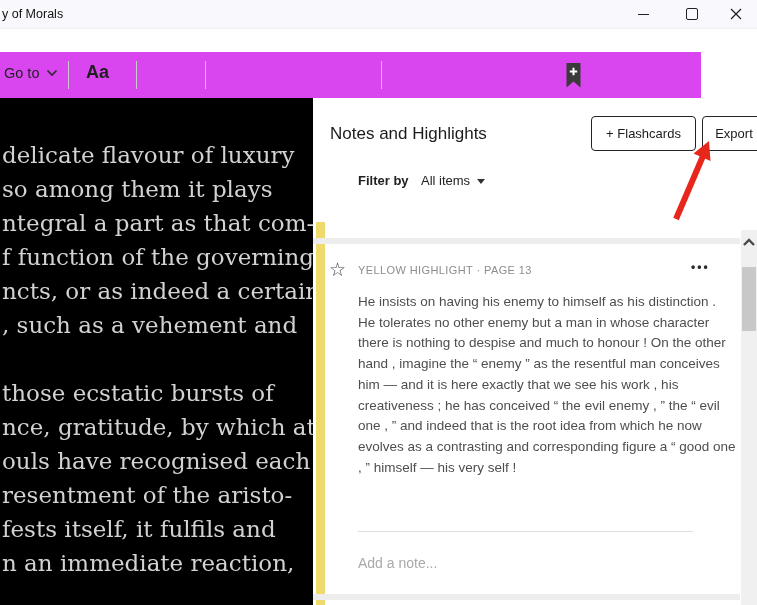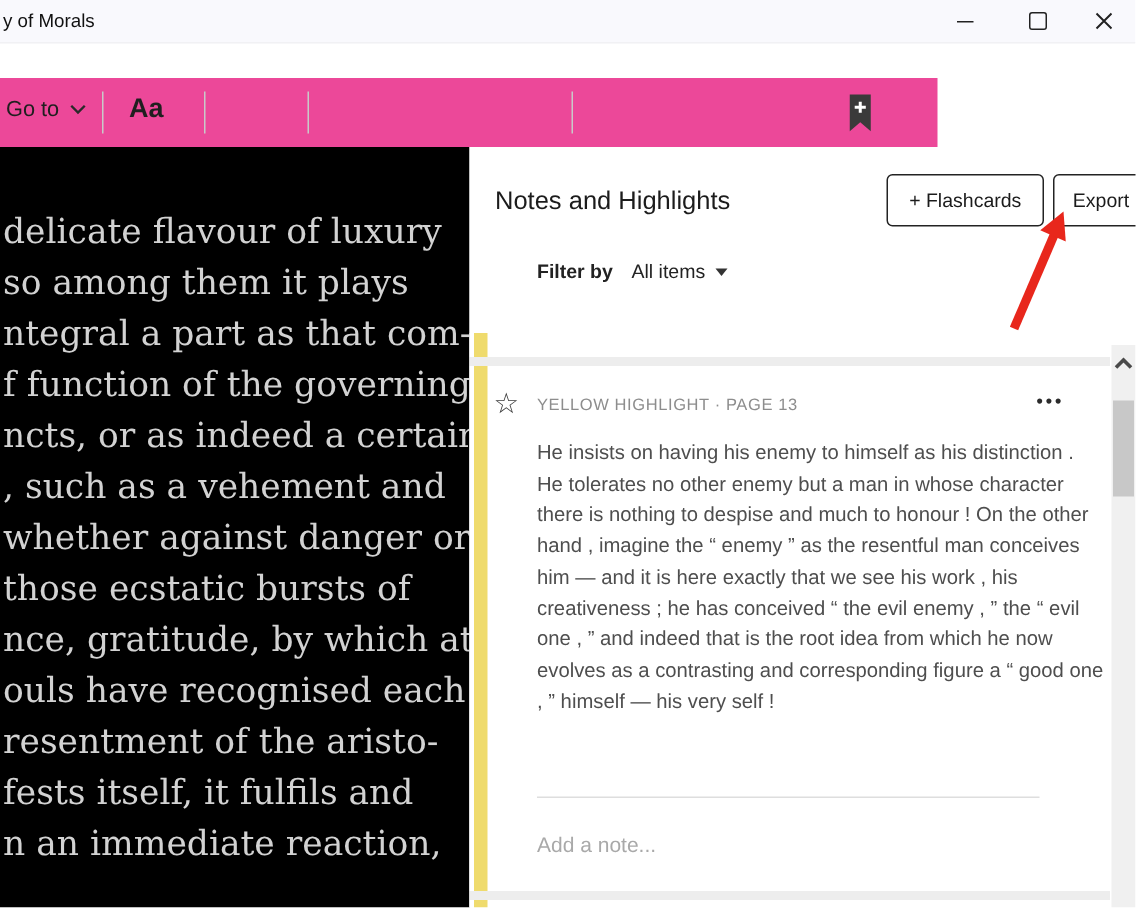--- a/index.html
+++ b/index.html
@@ -8,21 +8,21 @@
   .abs{position:absolute;}
 
   
   .titlebar{left:0;top:0;width:757px;height:28px;background:#f9f9fd;border-bottom:1px solid #f1f1f4;}
   .win-title{left:2px;top:7px;font-size:12.5px;color:#111;}
   .winbtn{width:30px;height:26px;top:1px;display:flex;align-items:center;justify-content:center;cursor:default;}
   .min-glyph{width:11px;height:0;border-top:1.4px solid #222;}
   .max-glyph{width:10px;height:10px;border:1.3px solid #222;border-radius:2px;}
 
   
-  .toolbar{left:0;top:52px;width:625px;height:46px;background:#ec4899;}
+  .toolbar{left:0;top:52px;width:701px;height:46px;background:#d946ef;}
   .tb-divider{top:9px;width:1px;height:28px;background:#c9c9c9;}
   .goto{left:4px;top:13px;font-size:14.5px;color:#1f1f1f;display:flex;align-items:center;gap:7px;}
   .aa{left:86px;top:10px;font-size:18px;font-weight:bold;color:#1f1f1f;}
   .pagebtn{top:61px;width:32px;height:26px;border:2.5px solid #2e2e2e;border-radius:2px;background:transparent;}
   .pagebtn-double:after{content:"";position:absolute;left:50%;top:0;bottom:0;width:2.5px;background:#2e2e2e;transform:translateX(-50%);}
   .activebtn{left:328px;top:58px;width:40px;height:34px;background:#c4c4c4;display:flex;align-items:center;justify-content:center;}
   .hide-btn{left:604px;top:58px;width:141px;height:33px;background:#fff;border:1px solid #2b2b2b;border-radius:2px;
             font-size:13.5px;color:#1b1b1b;display:flex;align-items:center;justify-content:center;}
 
   
@@ -121,21 +121,20 @@
   </div>
 </div>
 
 <div class="abs reader">
   <div class="reader-line" style="top:44px">delicate flavour of luxury</div>
   <div class="reader-line" style="top:78px">so among them it plays</div>
   <div class="reader-line" style="top:112px">ntegral a part as that com-</div>
   <div class="reader-line" style="top:146px">f function of the governing</div>
   <div class="reader-line" style="top:180px">ncts, or as indeed a certain</div>
   <div class="reader-line" style="top:214px">, such as a vehement and</div>
-  <div class="reader-line" style="top:248px">whether against danger or</div>
   <div class="reader-line" style="top:282px">those ecstatic bursts of</div>
   <div class="reader-line" style="top:316px">nce, gratitude, by which at</div>
   <div class="reader-line" style="top:384px">resentment of the aristo-</div>
   <div class="reader-line" style="top:350px">ouls have recognised each</div>
   <div class="reader-line" style="top:418px">fests itself, it fulfils and</div>
   <div class="reader-line" style="top:452px">n an immediate reaction,</div>
 </div>
 
 <div class="abs panel">
   <div class="abs nb-title">Notes and Highlights</div>

